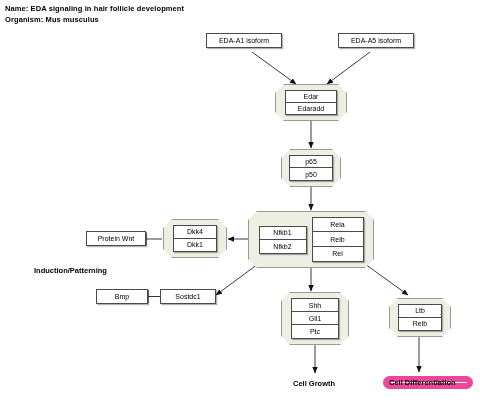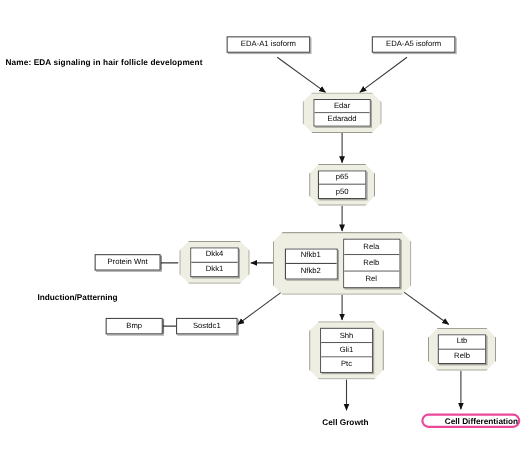--- a/index.html
+++ b/index.html
@@ -24,21 +24,21 @@
   #meta {
     position: absolute;
     left: 5px;
     top: 4px;
     font-size: 7.5px;
     font-weight: bold;
     line-height: 10.5px;
     letter-spacing: 0.1px;
     white-space: nowrap;
   }
-  #meta div { white-space: nowrap; margin-top: 48px; }
+  #meta div { white-space: nowrap; }
 
   
   #edges {
     position: absolute;
     left: 0; top: 0;
     width: 480px;
     height: 414px;
   }
 
   
@@ -100,46 +100,47 @@
     font-size: 7.5px;
     font-weight: bold;
     white-space: nowrap;
     color: #000;
     text-align: center;
   }
   
   .pill {
     position: absolute;
     box-sizing: border-box;
-    border: 2px solid #ec4899;
+    border: 6px solid #ec4899;
     border-radius: 999px;
     background: #ffffff;
     font-size: 7.5px;
     font-weight: bold;
     display: flex;
     align-items: center;
-    justify-content: flex-end;
+    justify-content: flex-start;
     white-space: nowrap;
     color: #000;
   }
   .section-label {
     position: absolute;
     font-size: 7.5px;
     font-weight: bold;
     white-space: nowrap;
     color: #000;
   }
 </style>
 </head>
 <body>
 
 <div id="canvas">
 
   <div id="meta">
     <div>Name: EDA signaling in hair follicle development</div>
+    <div>Organism: Mus musculus</div>
   </div>
 
   <svg id="edges" viewBox="0 0 480 414" xmlns="http://www.w3.org/2000/svg">
     <defs>
       <marker id="ah" markerWidth="7" markerHeight="7" refX="6.0" refY="3.0" orient="auto" markerUnits="userSpaceOnUse">
         <path d="M0,0.3 L6.4,3.0 L0,5.7 z" fill="#111111"></path>
       </marker>
     </defs>
     <g stroke="#3a3a3a" stroke-width="1" fill="none">
 

